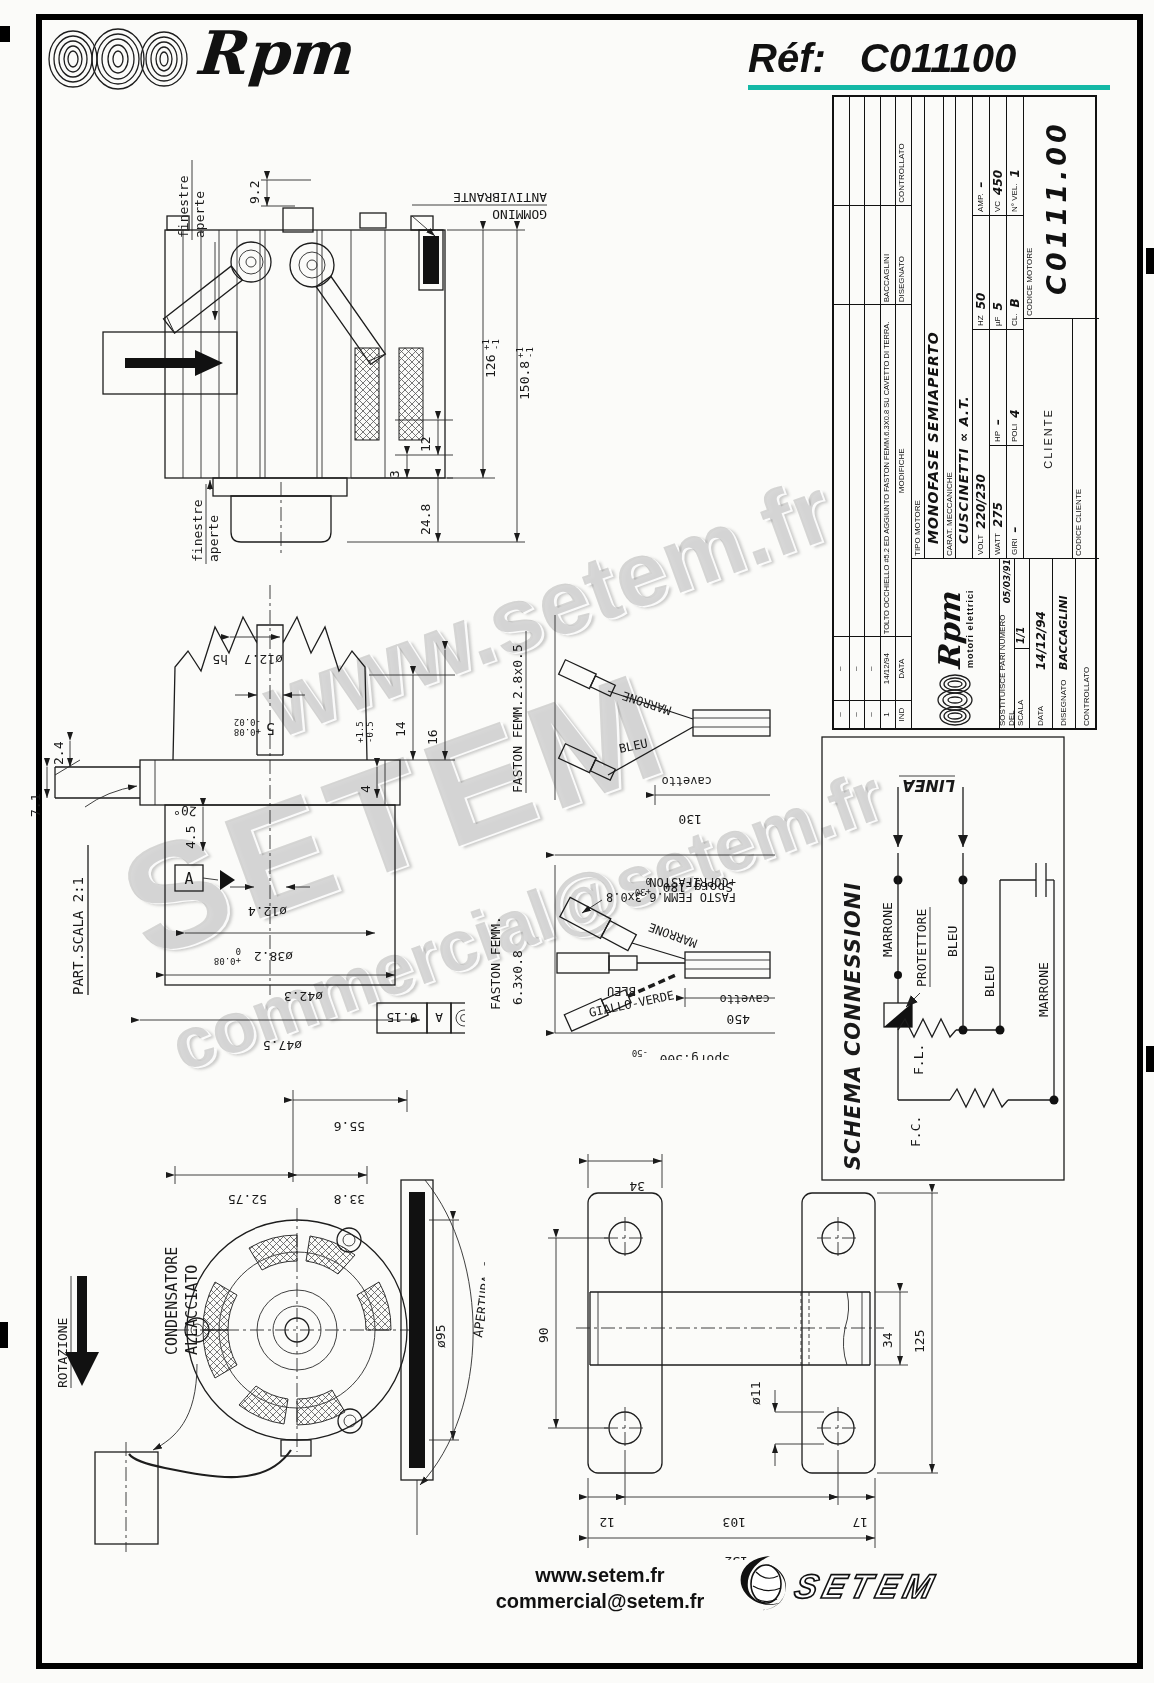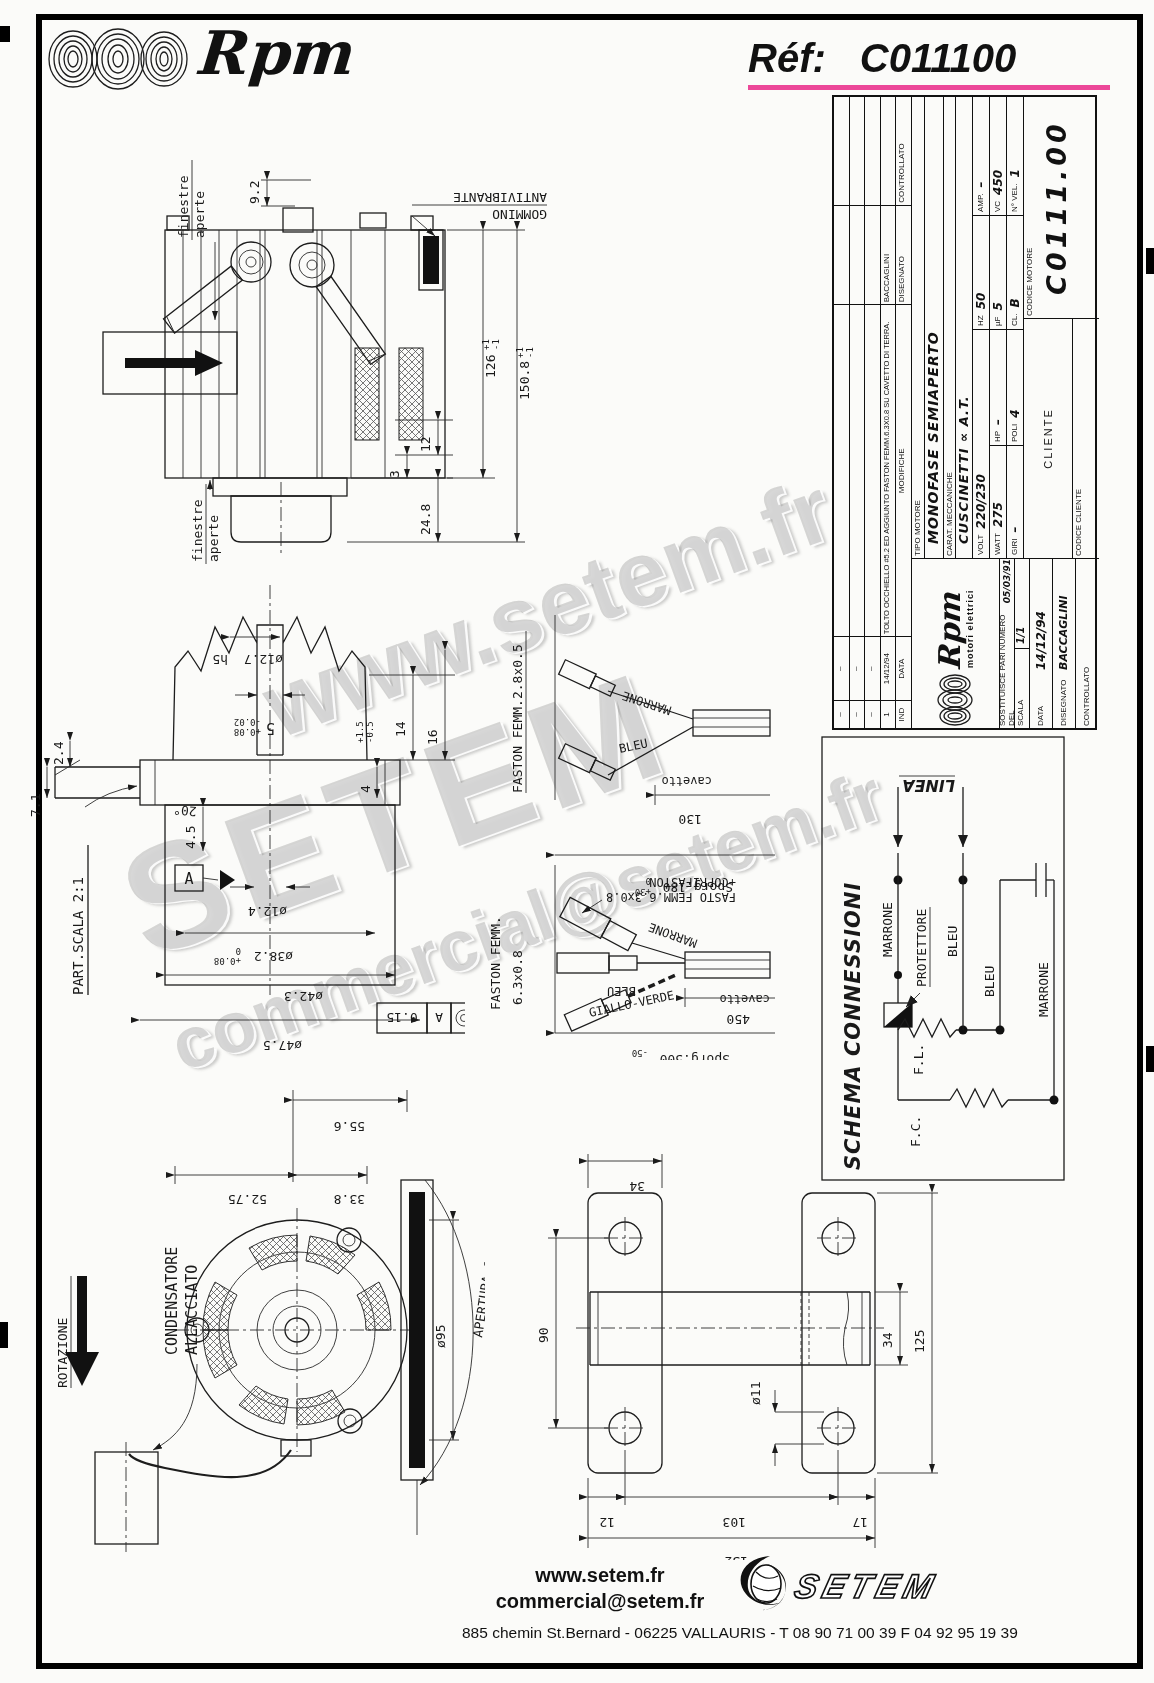--- a/index.html
+++ b/index.html
@@ -8,21 +8,21 @@
   .frame{position:absolute;left:36px;top:14px;width:1095px;height:1643px;border:6px solid #000;}
   .mark{position:absolute;background:#000;}
   
   .wm{position:absolute;font-weight:bold;font-family:"Liberation Sans",sans-serif;
       color:rgba(125,125,125,0.30);text-shadow:2px 2px 0 rgba(255,255,255,0.9),4px 4px 3px rgba(60,60,60,0.25);
       transform-origin:0 0;white-space:nowrap;z-index:1;}
   
   .brand-rpm{position:absolute;left:200px;top:18px;font-family:"DejaVu Serif",serif;
       font-style:italic;font-weight:800;font-size:60px;transform:skewX(-6deg);z-index:3;}
   .refbox{position:absolute;left:748px;top:36px;width:362px;display:flex;gap:34px;
-      border-bottom:5px solid #ec4899;padding-bottom:4px;font-style:italic;font-weight:bold;
+      border-bottom:5px solid #14b8a6;padding-bottom:4px;font-style:italic;font-weight:bold;
       font-size:40px;z-index:3;}
   svg{position:absolute;z-index:2;}
   svg text{font-family:"DejaVu Sans Mono",monospace;fill:#191919;}
   .t13{font-size:13px;} .t12{font-size:12px;} .t15{font-size:15px;} .t9{font-size:9px;} .t14{font-size:14px;}
   .ln{stroke:#1d1d1d;stroke-width:1.3;fill:none;}
   .lt{stroke:#2a2a2a;stroke-width:0.9;fill:none;}
   .cl{stroke:#2a2a2a;stroke-width:0.9;fill:none;stroke-dasharray:14 4 3 4;}
   .bk{fill:#111;stroke:none;}
   
   .tblock{position:absolute;left:832px;top:730px;width:635px;height:265px;
@@ -817,15 +817,14 @@
   </div>
   <svg style="left:726px;top:1552px;z-index:4;" width="215" height="66" viewBox="0 0 215 66">
     <path d="M44,4 C16,6 8,28 20,42 C28,52 44,56 56,50 C40,56 24,48 22,36 C20,22 30,10 44,4 Z" fill="#111"></path>
     <path d="M30,58 C52,60 64,44 58,28 C54,17 42,10 32,12 C46,10 60,20 60,34 C60,50 46,60 30,58 Z" fill="#111"></path>
     <ellipse cx="40" cy="32" rx="15" ry="19" fill="#fff" stroke="#111" stroke-width="1.6"></ellipse>
     <path d="M30,20 Q40,30 52,24 M27,34 Q40,42 55,36 M31,47 Q41,52 51,47" stroke="#111" stroke-width="1.2" fill="none"></path>
     <g transform="skewX(-14)">
       <text x="78" y="46" style="font-family:'Liberation Sans',sans-serif;font-weight:900;font-style:italic;font-size:34px;letter-spacing:5px;fill:#fff;stroke:#111;stroke-width:1.7;">SETEM</text>
     </g>
   </svg>
-  <div class="addr">885 chemin St.Bernard  -  06225 VALLAURIS  -  T 08 90 71 00 39   F 04 92 95 19 39</div>
 
 </div>
 
 </body></html>

